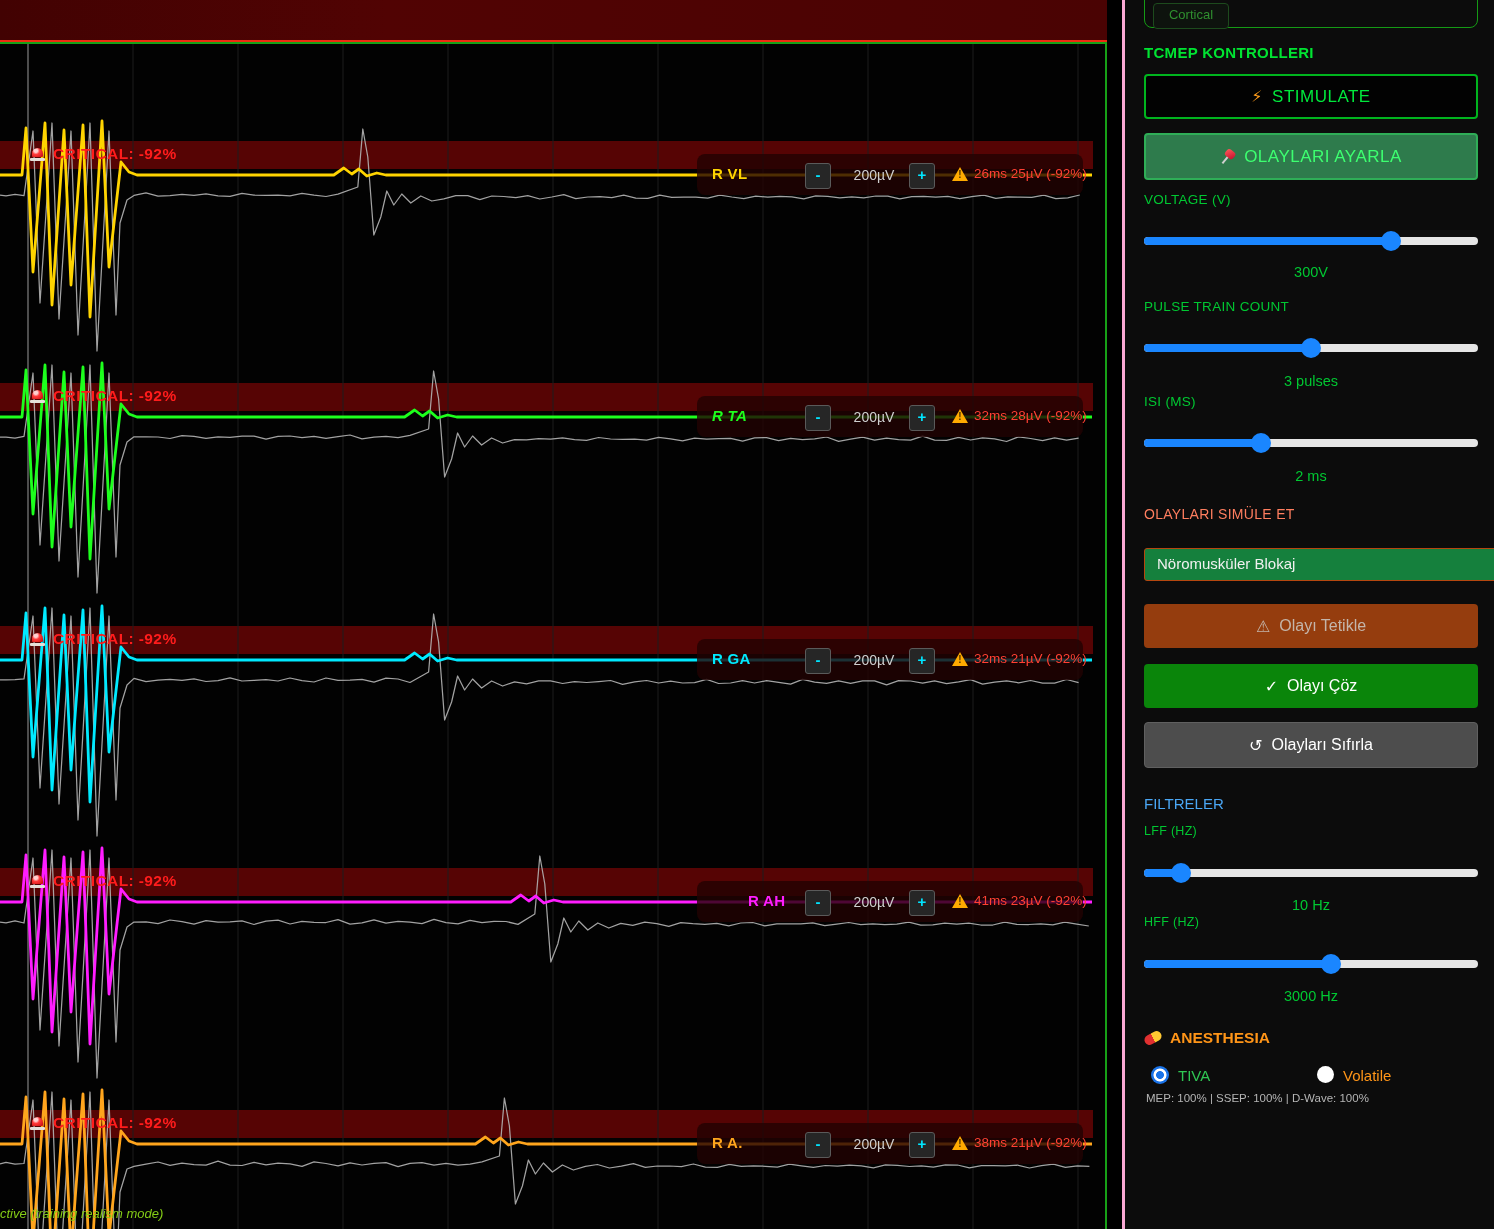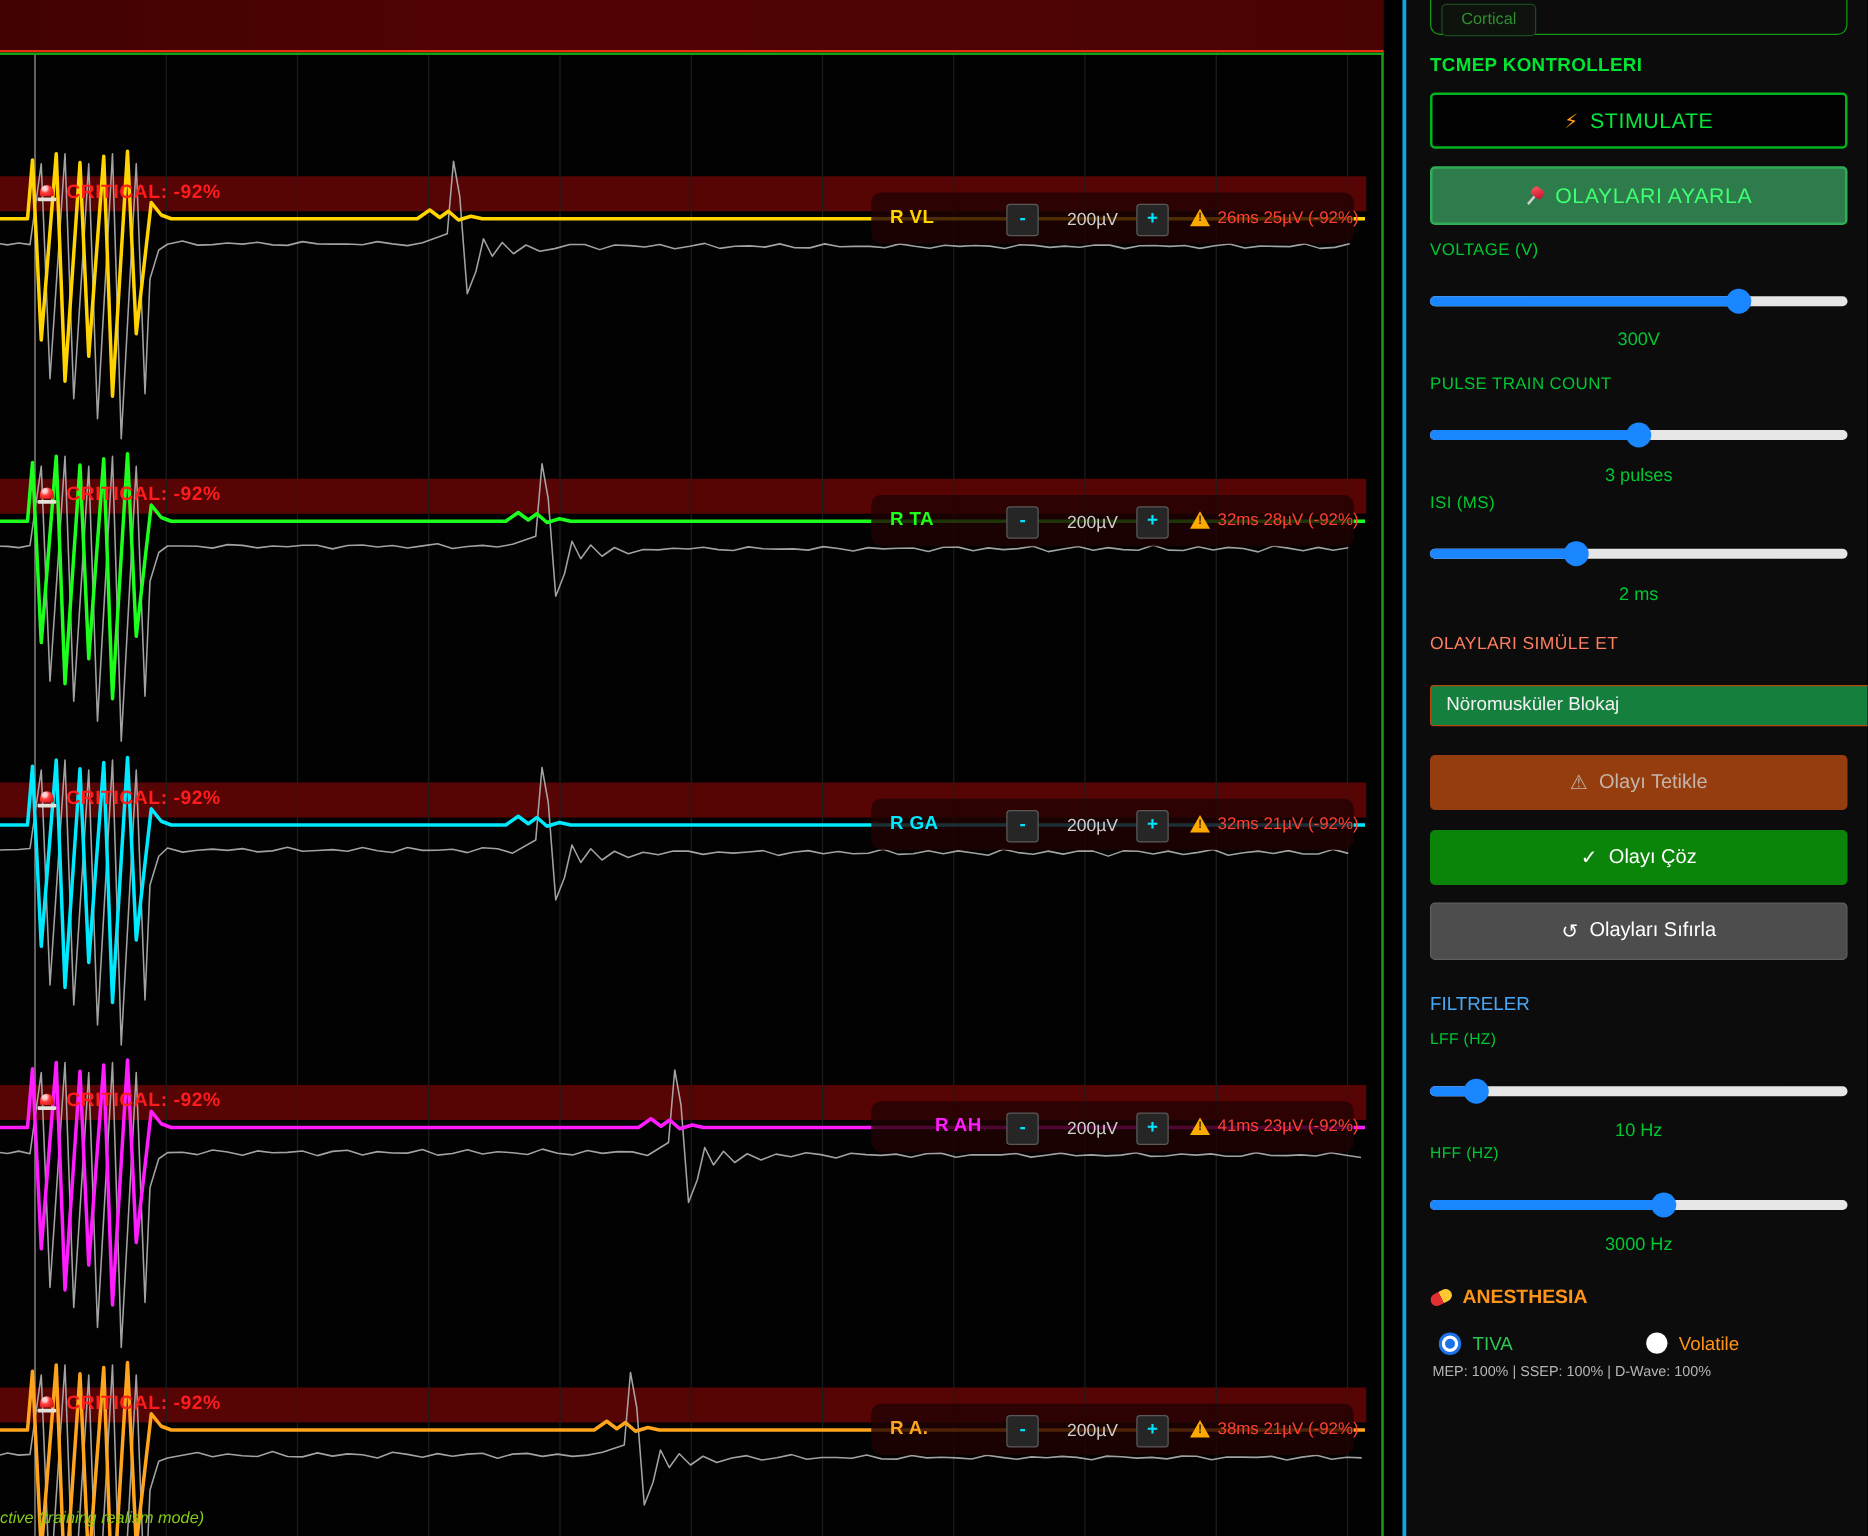--- a/index.html
+++ b/index.html
@@ -33,21 +33,21 @@
   .tri-icon{position:relative;width:16px;height:14px;display:inline-block;}
   .tri-icon:before{content:"";position:absolute;left:0;top:0;width:0;height:0;
     border-left:8px solid transparent;border-right:8px solid transparent;border-bottom:14px solid #ffaa00;}
   .tri-icon:after{content:"!";position:absolute;left:0;top:2px;width:16px;text-align:center;
     color:#4a3000;font-size:10px;font-weight:bold;}
 
   #status-text{position:absolute;left:0px;top:1162px;color:#84cc16;font-size:13px;font-style:italic;z-index:7;}
 
   
   #sidebar{position:absolute;left:1122px;top:0;width:372px;height:1229px;background:#0c0c0c;
-    border-left:3px solid #0ea5e9;box-sizing:border-box;}
+    border-left:3px solid #f9a8d4;box-sizing:border-box;}
   .sb{position:absolute;box-sizing:border-box;}
   #cortical-box{left:19px;top:-10px;width:334px;height:38px;border:1px solid #159a15;border-radius:8px;}
   #cortical-btn{position:absolute;left:8px;top:12px;width:74px;height:24px;background:#0e130e;
     border:1px solid #1d4a1d;border-radius:4px;color:#2f8f2f;font-size:13px;text-align:center;line-height:22px;cursor:pointer;}
   #tcmep-heading{left:19px;top:44px;color:#00e432;font-weight:bold;font-size:15px;letter-spacing:.3px;}
   .big-btn{left:19px;width:334px;border-radius:4px;text-align:center;cursor:pointer;
     display:flex;align-items:center;justify-content:center;gap:9px;}
   #stimulate-btn{top:74px;height:45px;background:#020202;border:2px solid #00b41e;color:#00e83c;font-size:17px;letter-spacing:.5px;}
   #stimulate-btn .bolt{color:#ff9d1c;font-size:16px;}
   #baseline-btn{top:133px;height:47px;background:#2e7b4c;border:2px solid #2fae57;color:#3dff70;font-size:17px;letter-spacing:.5px;}
@@ -150,21 +150,21 @@
       <span class="trace-label" style="color: rgb(255, 212, 0);">R VL</span>
       <div class="scale-btn btn-minus">-</div>
       <span class="scale-value">200µV</span>
       <div class="scale-btn btn-plus">+</div>
       <span class="warn-group">
           <span class="tri-icon"></span>
         <span class="warn-text">26ms 25µV (-92%)</span>
         </span>
     </div>
     <div class="trace-row-overlay" style="top: 352px;">
-      <span class="trace-label" style="color: rgb(29, 255, 29);">R TA</span>
+      <span class="trace-label" style="color: rgb(29, 255, 29); font-style: italic;">R TA</span>
       <div class="scale-btn btn-minus">-</div>
       <span class="scale-value">200µV</span>
       <div class="scale-btn btn-plus">+</div>
       <span class="warn-group">
           <span class="tri-icon"></span>
         <span class="warn-text">32ms 28µV (-92%)</span>
         </span>
     </div>
     <div class="trace-row-overlay" style="top: 595px;">
       <span class="trace-label" style="color: rgb(0, 234, 255);">R GA</span>

